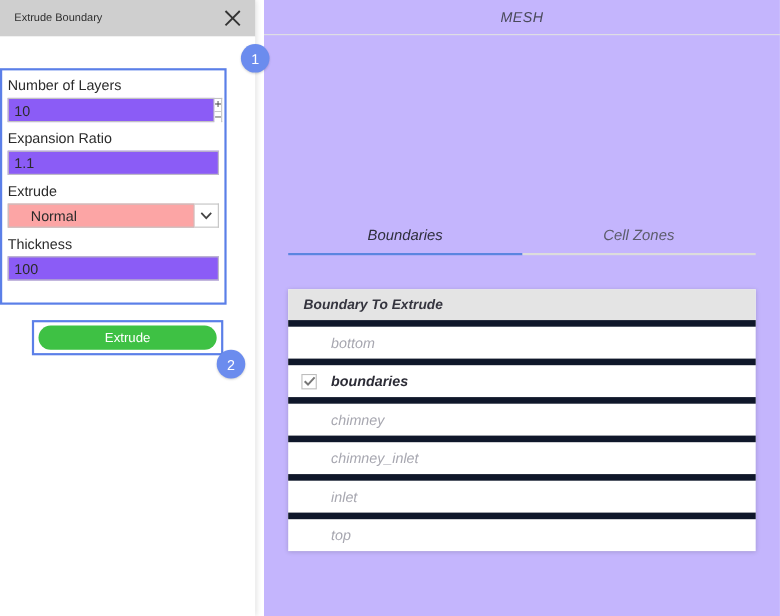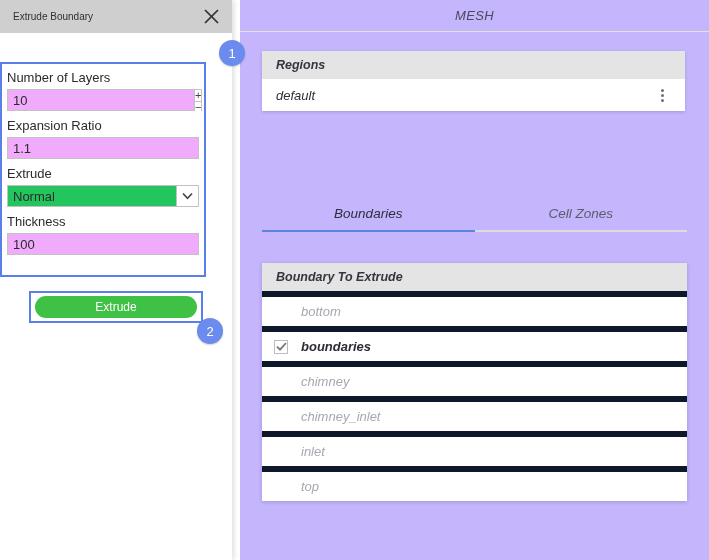--- a/index.html
+++ b/index.html
@@ -69,21 +69,21 @@
     line-height: 15px;
   }
   .input-row {
     display: flex;
     align-items: stretch;
     height: 22px;
   }
   .text-input {
     flex: 1;
     border: 1px solid #c2c2c2;
-    background: #f0abfc;
+    background: #8b5cf6;
     font-family: "Liberation Sans", sans-serif;
     font-size: 13px;
     color: #2b2b2b;
     padding: 0 5px;
     box-sizing: border-box;
     outline: none;
     height: 22px;
     line-height: 20px;
   }
   .spinner {
@@ -108,24 +108,24 @@
   }
   .spinner div:first-child { border-bottom: 1px solid #c2c2c2; }
 
   .select-wrap {
     display: flex;
     height: 22px;
   }
   .select-box {
     flex: 1;
     border: 1px solid #c2c2c2;
-    background: #22c55e;
-    display: flex;
-    align-items: center;
-    padding: 0 5px;
+    background: #fca5a5;
+    display: flex;
+    align-items: center;
+    padding: 0 20px;
     box-sizing: border-box;
     font-size: 13px;
     color: #2b2b2b;
     cursor: pointer;
   }
   .select-arrow {
     width: 22px;
     border: 1px solid #c2c2c2;
     border-left: none;
     box-sizing: border-box;
@@ -365,31 +365,20 @@
 
 <div class="step-badge" id="badge-1">1</div>
 <div class="step-badge" id="badge-2">2</div>
 
 <div id="right-panel">
 
   <div id="mesh-header">
     <span>MESH</span>
   </div>
 
-  <div class="card">
-    <div class="card-header">Regions</div>
-    <div class="region-row">
-      <span>default</span>
-      <span class="kebab">
-        <span></span>
-          <span></span>
-          <span></span>
-      </span>
-    </div>
-  </div>
 
   <div id="tabs">
     <div class="tab active">Boundaries</div>
     <div class="tab">Cell Zones</div>
   </div>
 
   <div id="boundary-card">
     <div class="card-header">Boundary To Extrude</div>
 
     <div class="blist-row">

